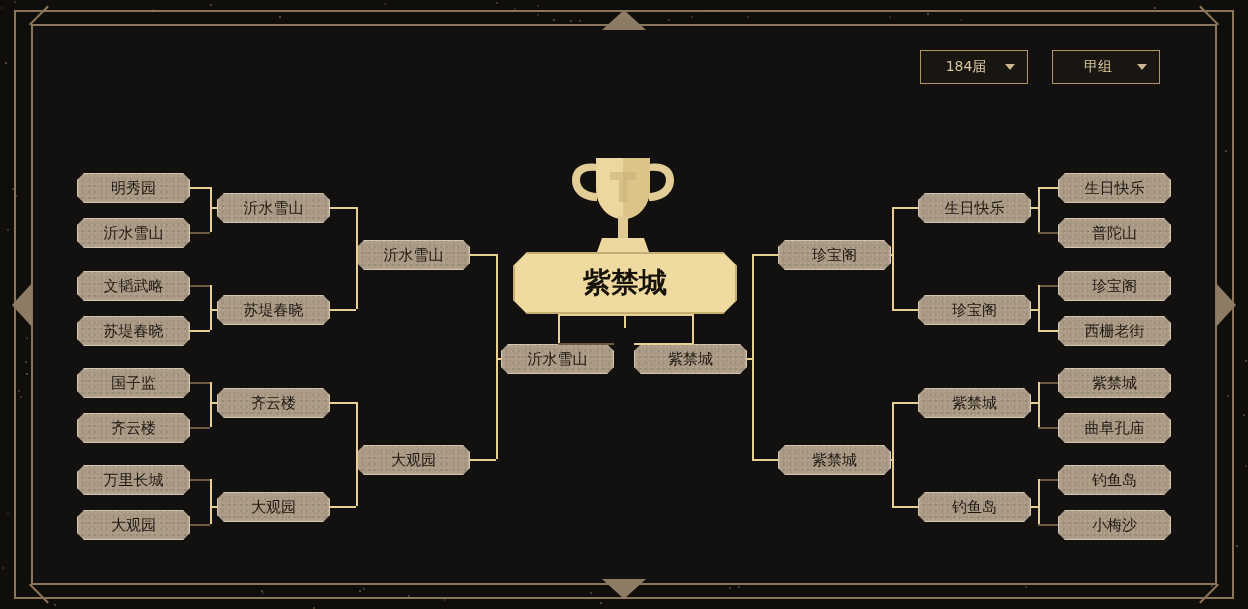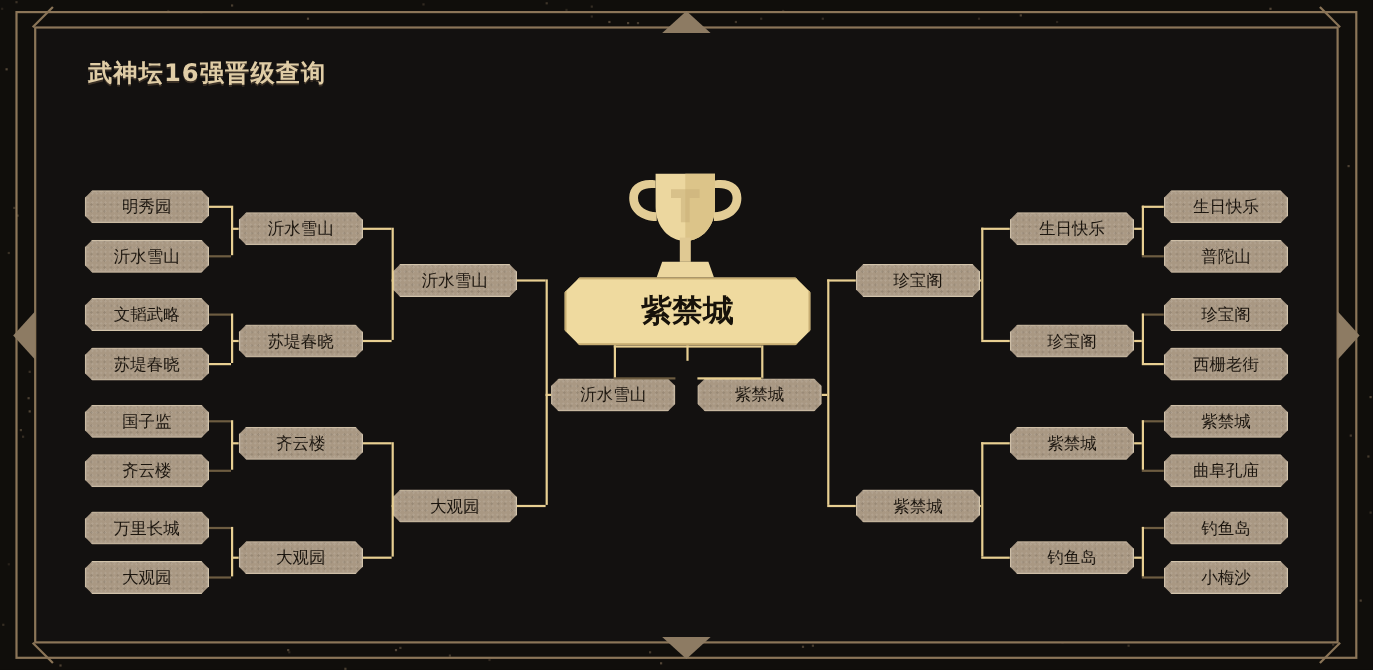--- a/index.html
+++ b/index.html
@@ -297,21 +297,30 @@
   <div class="notch tr"></div>
   <div class="notch bl"></div>
   <div class="notch br"></div>
 
   <div class="chev chev-top"></div>
   <div class="chev chev-bottom"></div>
   <div class="chev chev-left"></div>
   <div class="chev chev-right"></div>
 
   <div class="header">
-    <div class="page-title">武神坛16强晋级查询</div>
+    <div class="selects">
+      <div class="sel">
+        <span class="sel-label">184届</span>
+        <span class="caret"></span>
+      </div>
+      <div class="sel">
+        <span class="sel-label">甲组</span>
+        <span class="caret"></span>
+      </div>
+    </div>
   </div>
 
   <div class="bracket" id="bracket">
       <div class="node" style="left: 77px; top: 173px;">
         <span>明秀园</span>
       </div>
       <div class="node" style="left: 77px; top: 218px;">
         <span>沂水雪山</span>
       </div>
       <div class="node" style="left: 77px; top: 271px;">

